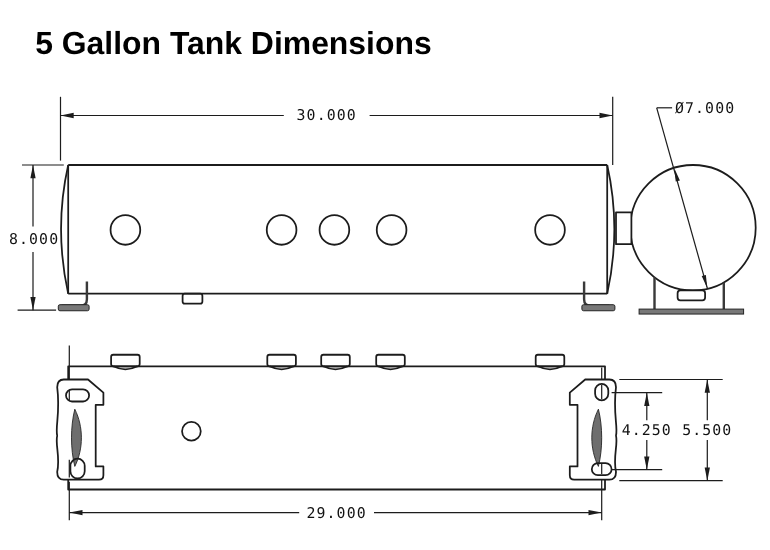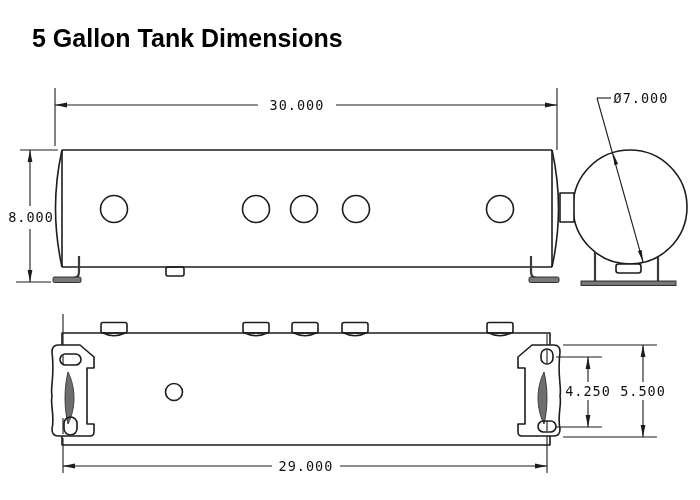--- a/index.html
+++ b/index.html
@@ -1,18 +1,18 @@
 <!DOCTYPE html>
 <html><head>
 <meta charset="utf-8">
 <style>
   html,body{margin:0;padding:0;background:#fff;}
   #stage{position:relative;width:700px;height:500px;background:#fff;overflow:hidden;
          font-family:"Liberation Sans",sans-serif;}
-  #title{position:absolute;left:32px;top:24px;font-size:25px;font-weight:bold;
+  #title{position:absolute;left:32px;top:24px;font-size:29px;font-weight:bold;
          color:#000;letter-spacing:0px;white-space:nowrap;}
   svg{position:absolute;left:0;top:0;}
   .ln{stroke:#1c1c1c;fill:none;stroke-width:1.6;stroke-linejoin:round;}
   .dim{stroke:#1c1c1c;fill:none;stroke-width:1.1;}
   .thick{stroke:#3a3a3a;fill:none;stroke-width:2.2;}
   .arrow{fill:#1c1c1c;stroke:none;}
   .plate{fill:#ffffff;stroke:#1c1c1c;stroke-width:1.6;stroke-linejoin:round;}
   .gray{fill:#787878;stroke:#222;stroke-width:0.9;}
   .lens{fill:#6e6e6e;stroke:#222;stroke-width:0.8;}
   .dimtext{font-family:"DejaVu Sans Mono",monospace;font-size:13.5px;letter-spacing:1px;

